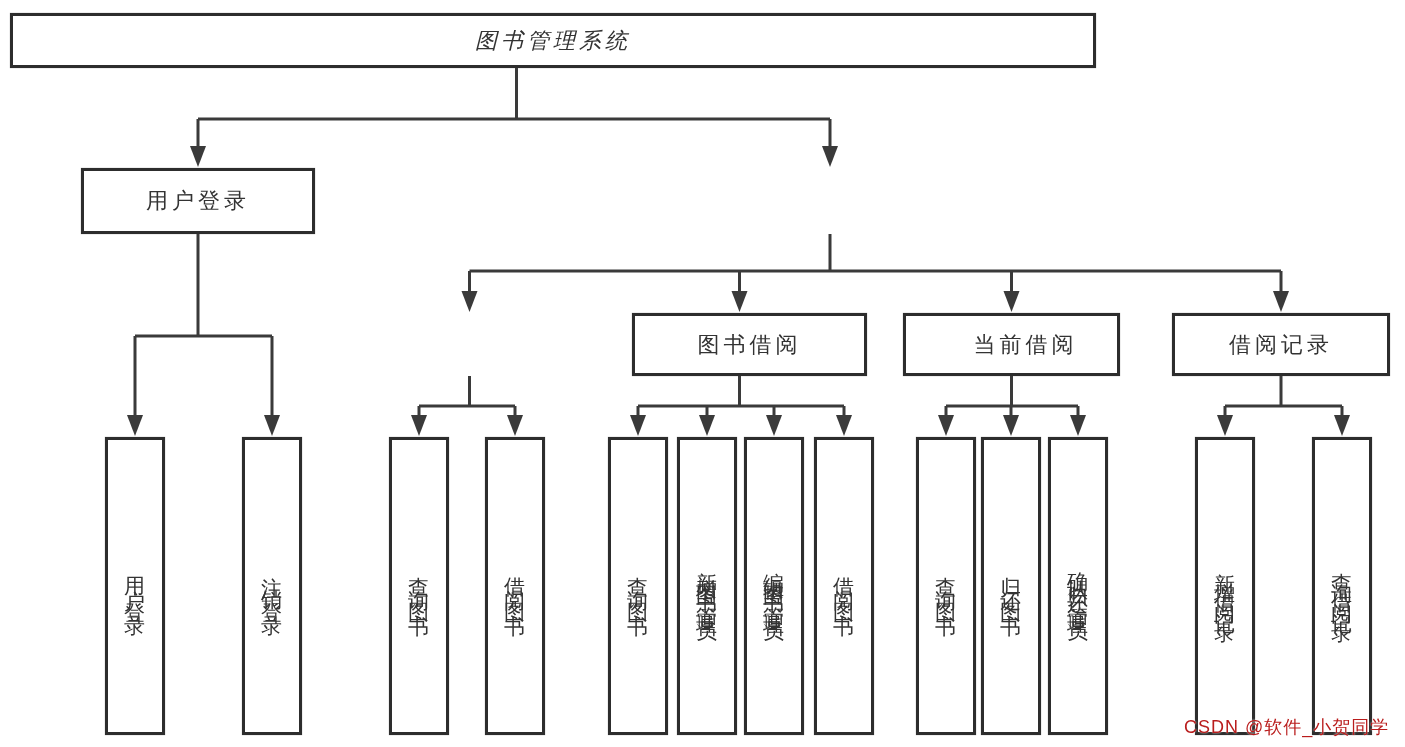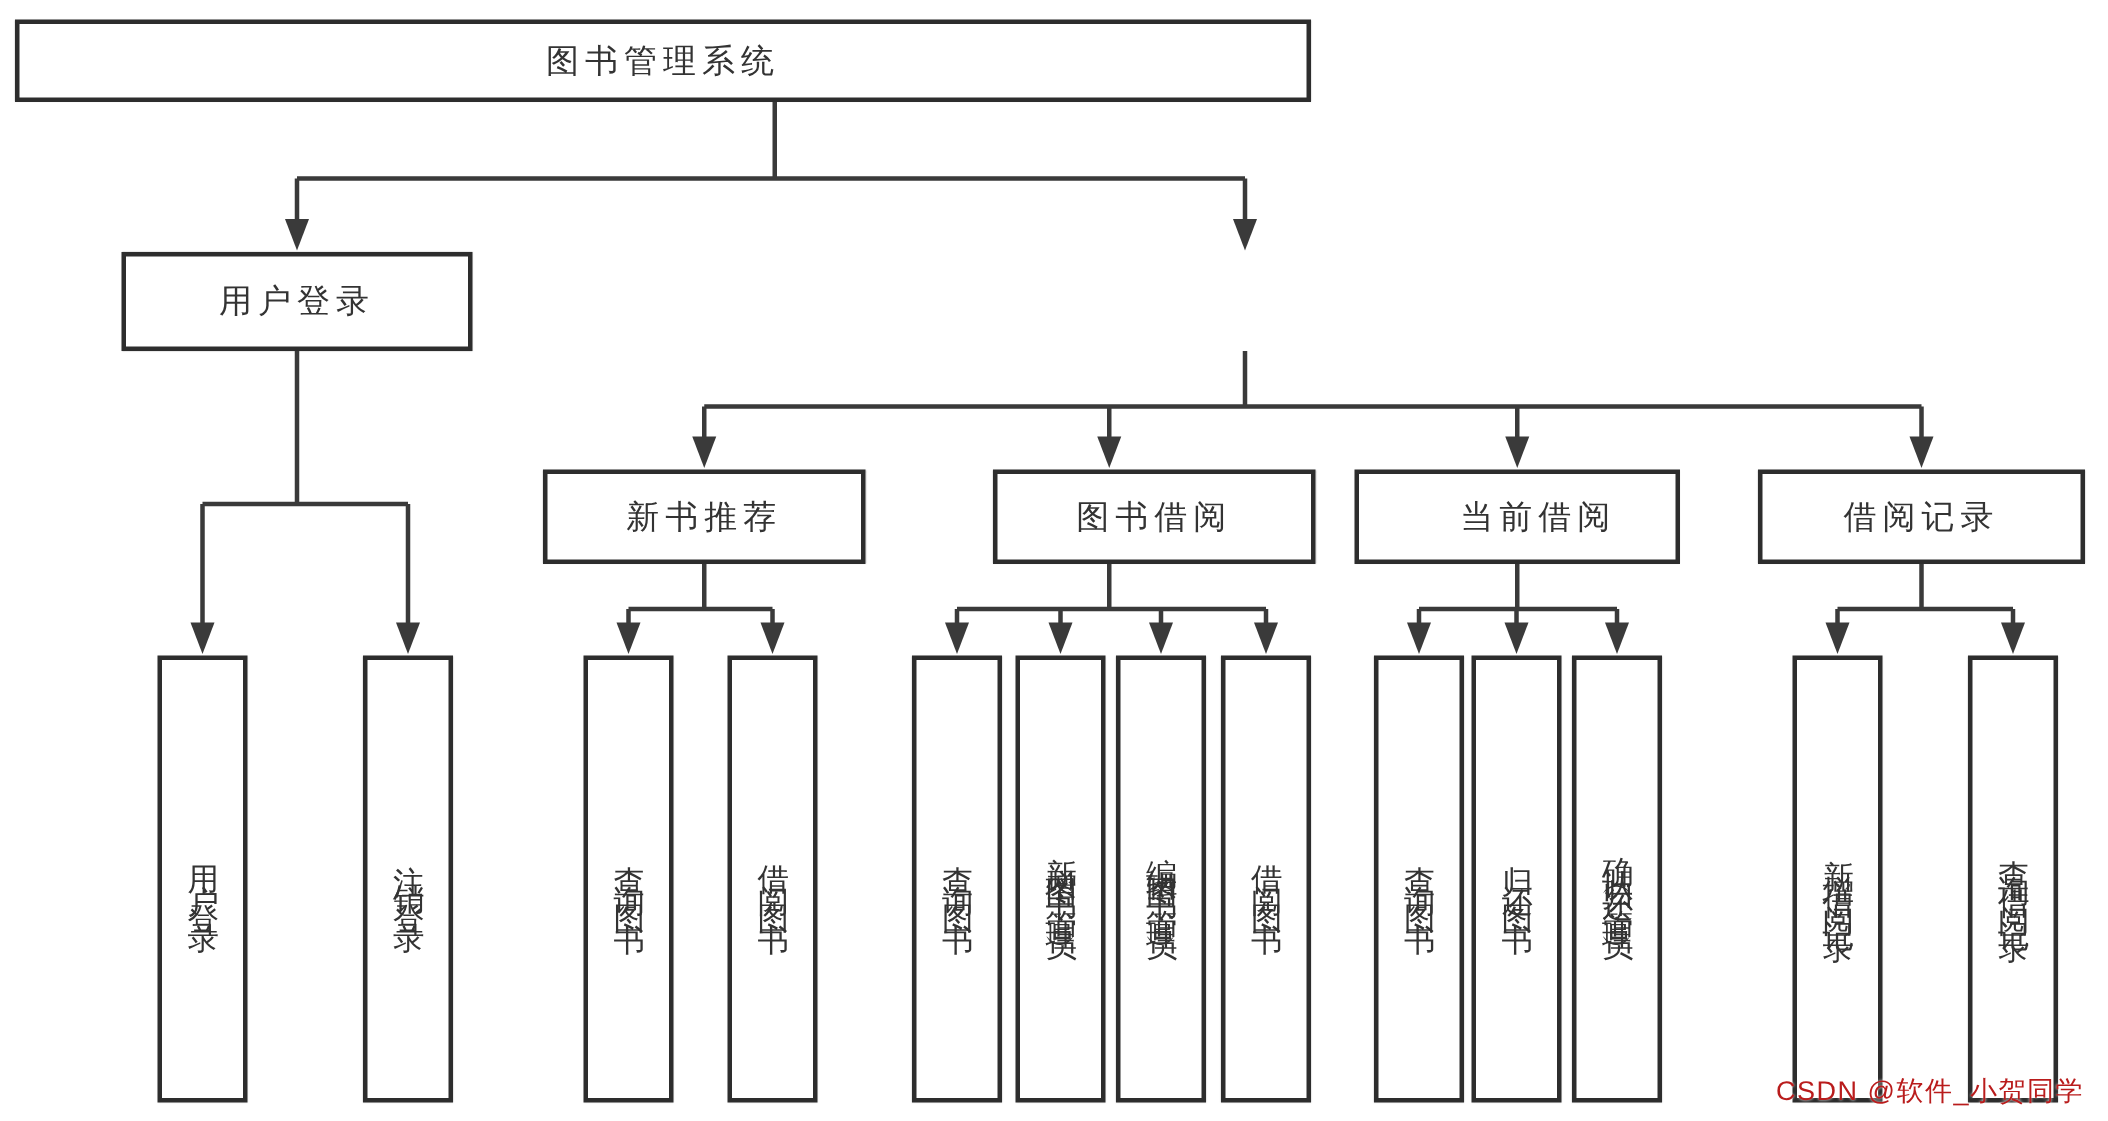--- a/index.html
+++ b/index.html
@@ -86,30 +86,27 @@
         <path d="M1003 415 L1019 415 L1011 436 Z" fill="#3a3a3a"></path>
         <path d="M1070 415 L1086 415 L1078 436 Z" fill="#3a3a3a"></path>
       </g>
       <g>
         <path d="M1281 376 V406 M1225 406 H1342 M1225 406 V419 M1342 406 V419" fill="none" stroke="#3a3a3a" stroke-width="3"></path>
         <path d="M1217 415 L1233 415 L1225 436 Z" fill="#3a3a3a"></path>
         <path d="M1334 415 L1350 415 L1342 436 Z" fill="#3a3a3a"></path>
       </g>
     </svg>
   <div id="nodes-layer">
-      <div class="node" style="left: 10px; top: 13px; width: 864px; height: 55px;">
+      <div class="node" style="left: 10px; top: 13px; width: 1086px; height: 55px; font-style: italic;">
         <span class="label">图书管理系统</span>
       </div>
       <div class="node" style="left: 81px; top: 168px; width: 234px; height: 66px;">
         <span class="label">用户登录</span>
       </div>
-      <div class="node" style="left: 362px; top: 313px; width: 215px; height: 63px;">
-        <span class="label">新书推荐</span>
-      </div>
-      <div class="node" style="left: 632px; top: 313px; width: 215px; height: 63px; margin-left: 30px;">
+      <div class="node" style="left: 632px; top: 313px; width: 235px; height: 63px;">
         <span class="label">图书借阅</span>
       </div>
       <div class="node" style="left: 903px; top: 313px; width: 217px; height: 63px; padding-left: 28px;">
         <span class="label">当前借阅</span>
       </div>
       <div class="node" style="left: 1172px; top: 313px; width: 218px; height: 63px;">
         <span class="label">借阅记录</span>
       </div>
       <div class="node v" style="left: 105px; top: 437px; width: 60px; height: 298px;">
         <span class="label" style="letter-spacing: 13px;">用户登录</span>

